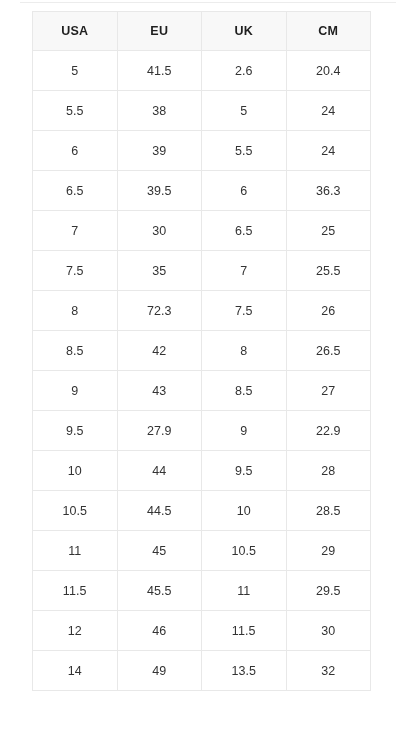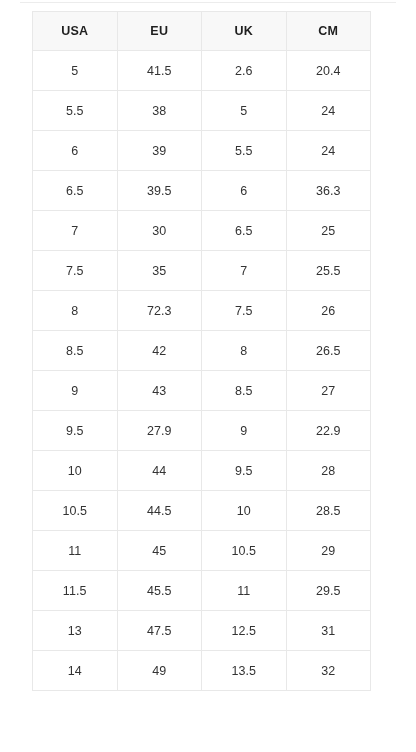--- a/index.html
+++ b/index.html
@@ -173,24 +173,24 @@
             <td>10.5</td>
             <td>29</td>
           </tr>
           <tr>
             <td>11.5</td>
             <td>45.5</td>
             <td>11</td>
             <td>29.5</td>
           </tr>
           <tr>
-            <td>13</td>
-            <td>47.5</td>
-            <td>12.5</td>
-            <td>31</td>
+            <td>12</td>
+            <td>46</td>
+            <td>11.5</td>
+            <td>30</td>
           </tr>
           <tr>
             <td>14</td>
             <td>49</td>
             <td>13.5</td>
             <td>32</td>
           </tr>
         </tbody>
     </table>
   </div>

